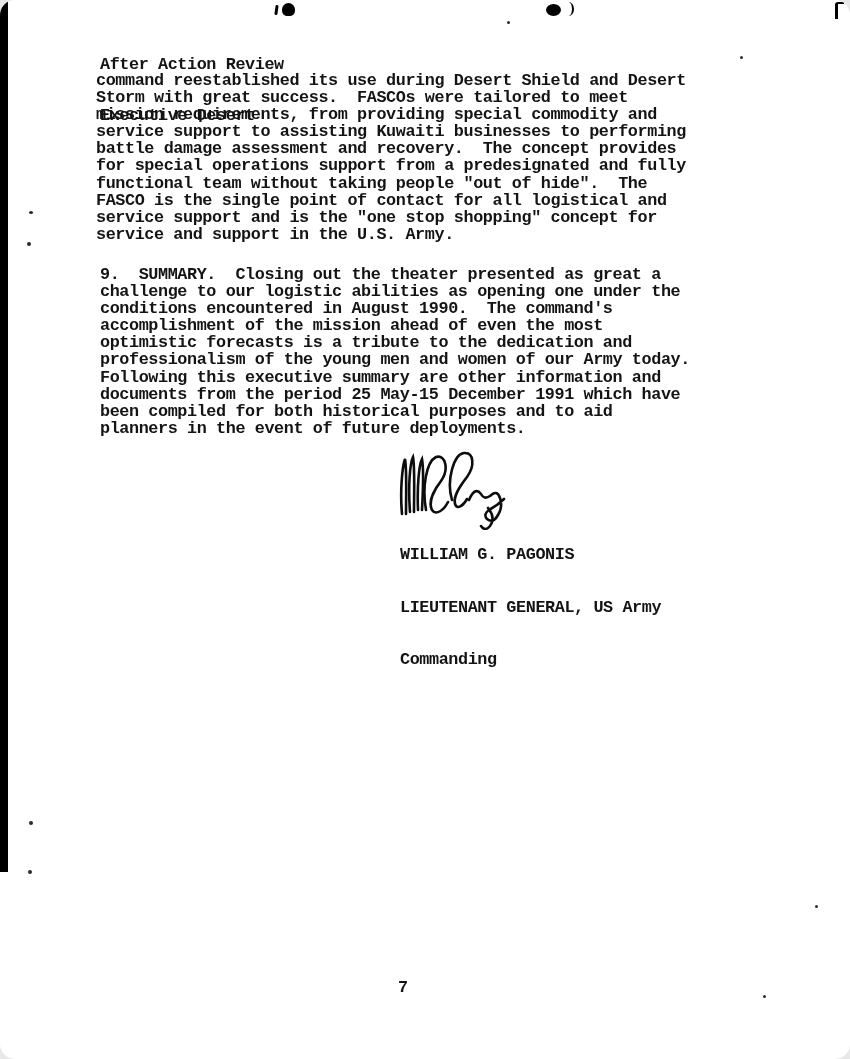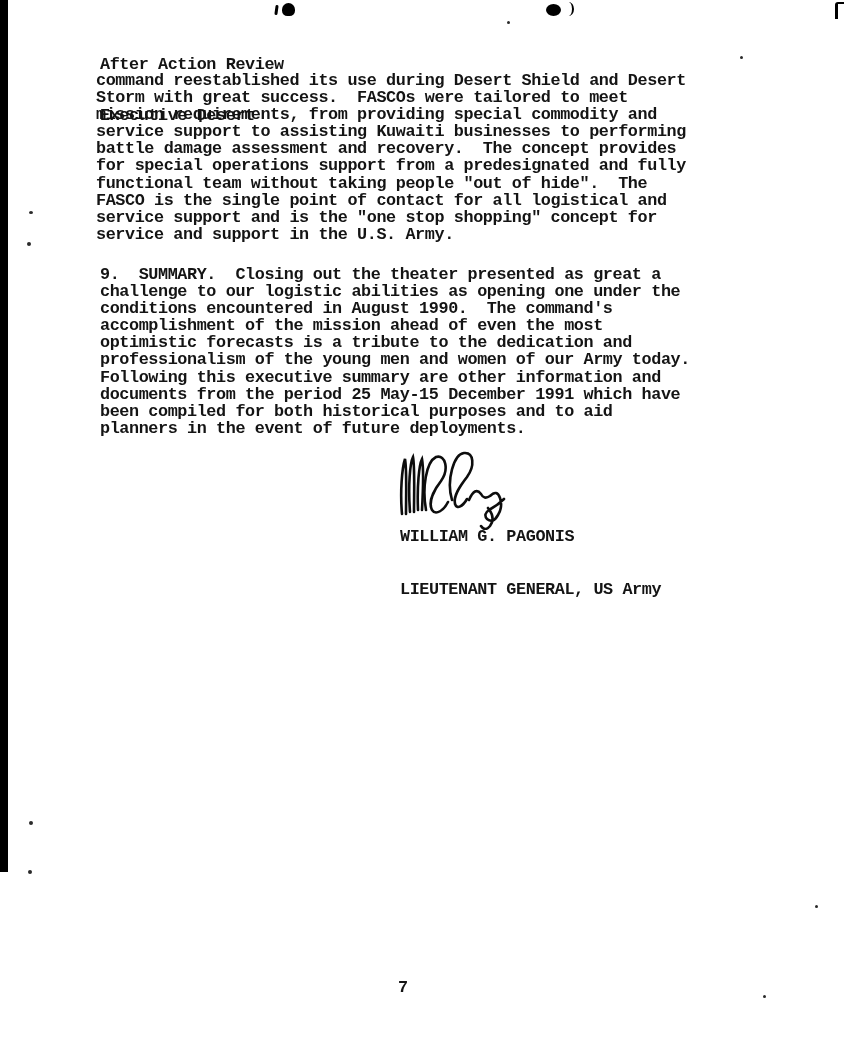--- a/index.html
+++ b/index.html
@@ -8,20 +8,21 @@
     background: #e8e8e8;
   }
   .page {
     position: relative;
     width: 850px;
     height: 1059px;
     background: #ffffff;
     overflow: hidden;
     font-family: "Liberation Mono", "DejaVu Sans Mono", monospace;
     color: #141414;
+    border-radius: 15px;
   }
   .mono {
     font-family: "Liberation Mono", "DejaVu Sans Mono", monospace;
     font-weight: 600;
     font-size: 16.8px;
     line-height: 17.1px;
     white-space: pre;
     letter-spacing: -0.4px;
     color: #141414;
   }
@@ -36,21 +37,21 @@
     top: 72px;
   }
   .para-2 {
     position: absolute;
     left: 100px;
     top: 266px;
   }
   .sig-block {
     position: absolute;
     left: 400px;
-    top: 493px;
+    top: 511px;
     line-height: 17.5px;
   }
   .page-number {
     position: absolute;
     left: 398px;
     top: 979px;
   }
   .signature-svg {
     position: absolute;
     left: 396px;
@@ -162,17 +163,18 @@
     <path d="M22,60 C21,36 23,15 26,9 C28,20 27,42 26,60"></path>
     <path d="M30,60 C26,38 30,12 40,7 C50,4 53,20 45,31 C38,40 32,52 36,60 C40,66 48,60 52,52"></path>
     <path d="M56,50 C50,30 58,4 68,3 C78,2 79,16 71,27 C64,36 57,46 59,54 C61,60 67,56 71,49"></path>
     <path d="M73,50 q6,-14 12,-6 q3,6 9,2 q7,-7 10,2 q3,9 -2,17 q-5,9 -11,4 q-4,-5 2,-9 q9,-5 15,-11"></path>
     <path d="M92,58 q8,10 2,18 q-5,6 -9,0"></path>
   </svg>
 
   <div class="sig-block mono">
     <div>WILLIAM G. PAGONIS</div>
     <div>LIEUTENANT GENERAL, US Army</div>
+    <div>Commanding</div>
   </div>
 
   <div class="page-number mono">7</div>
 
 </div>
 
 </body></html>

